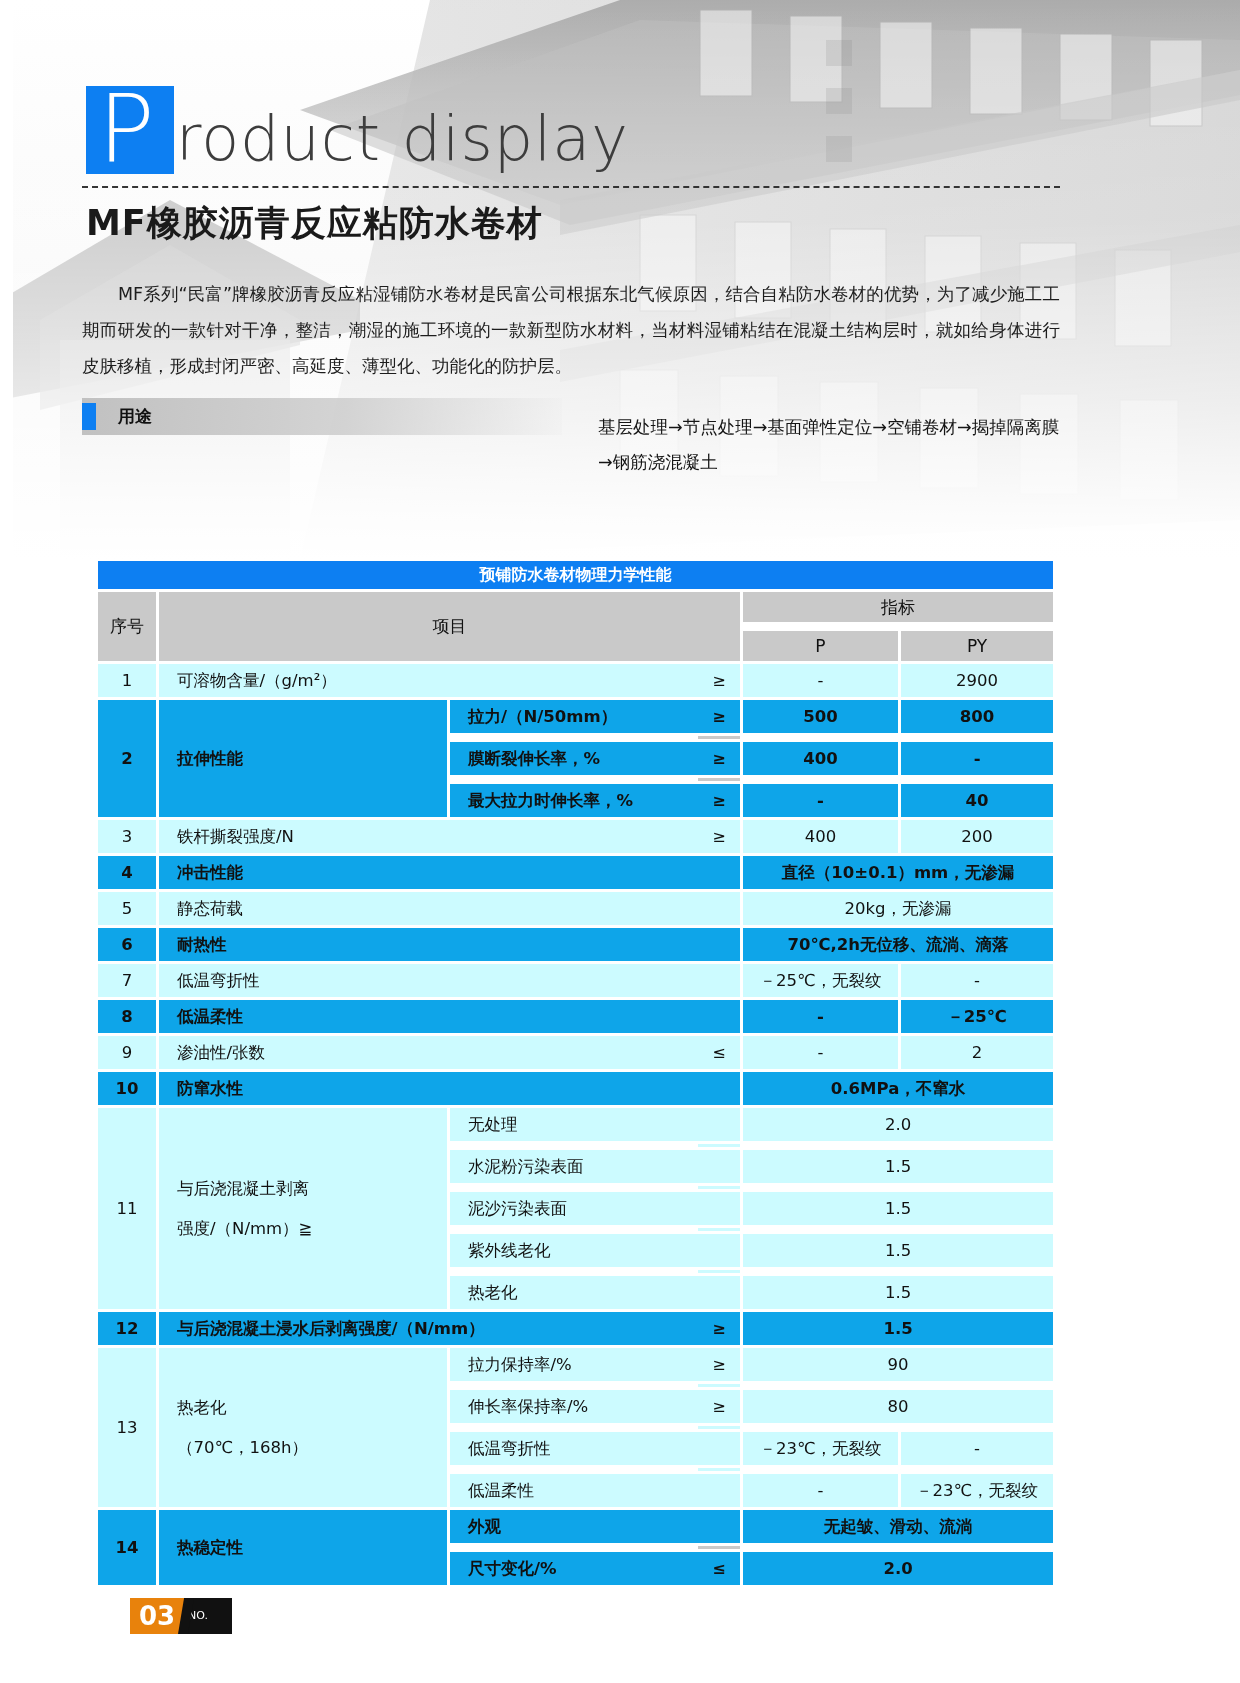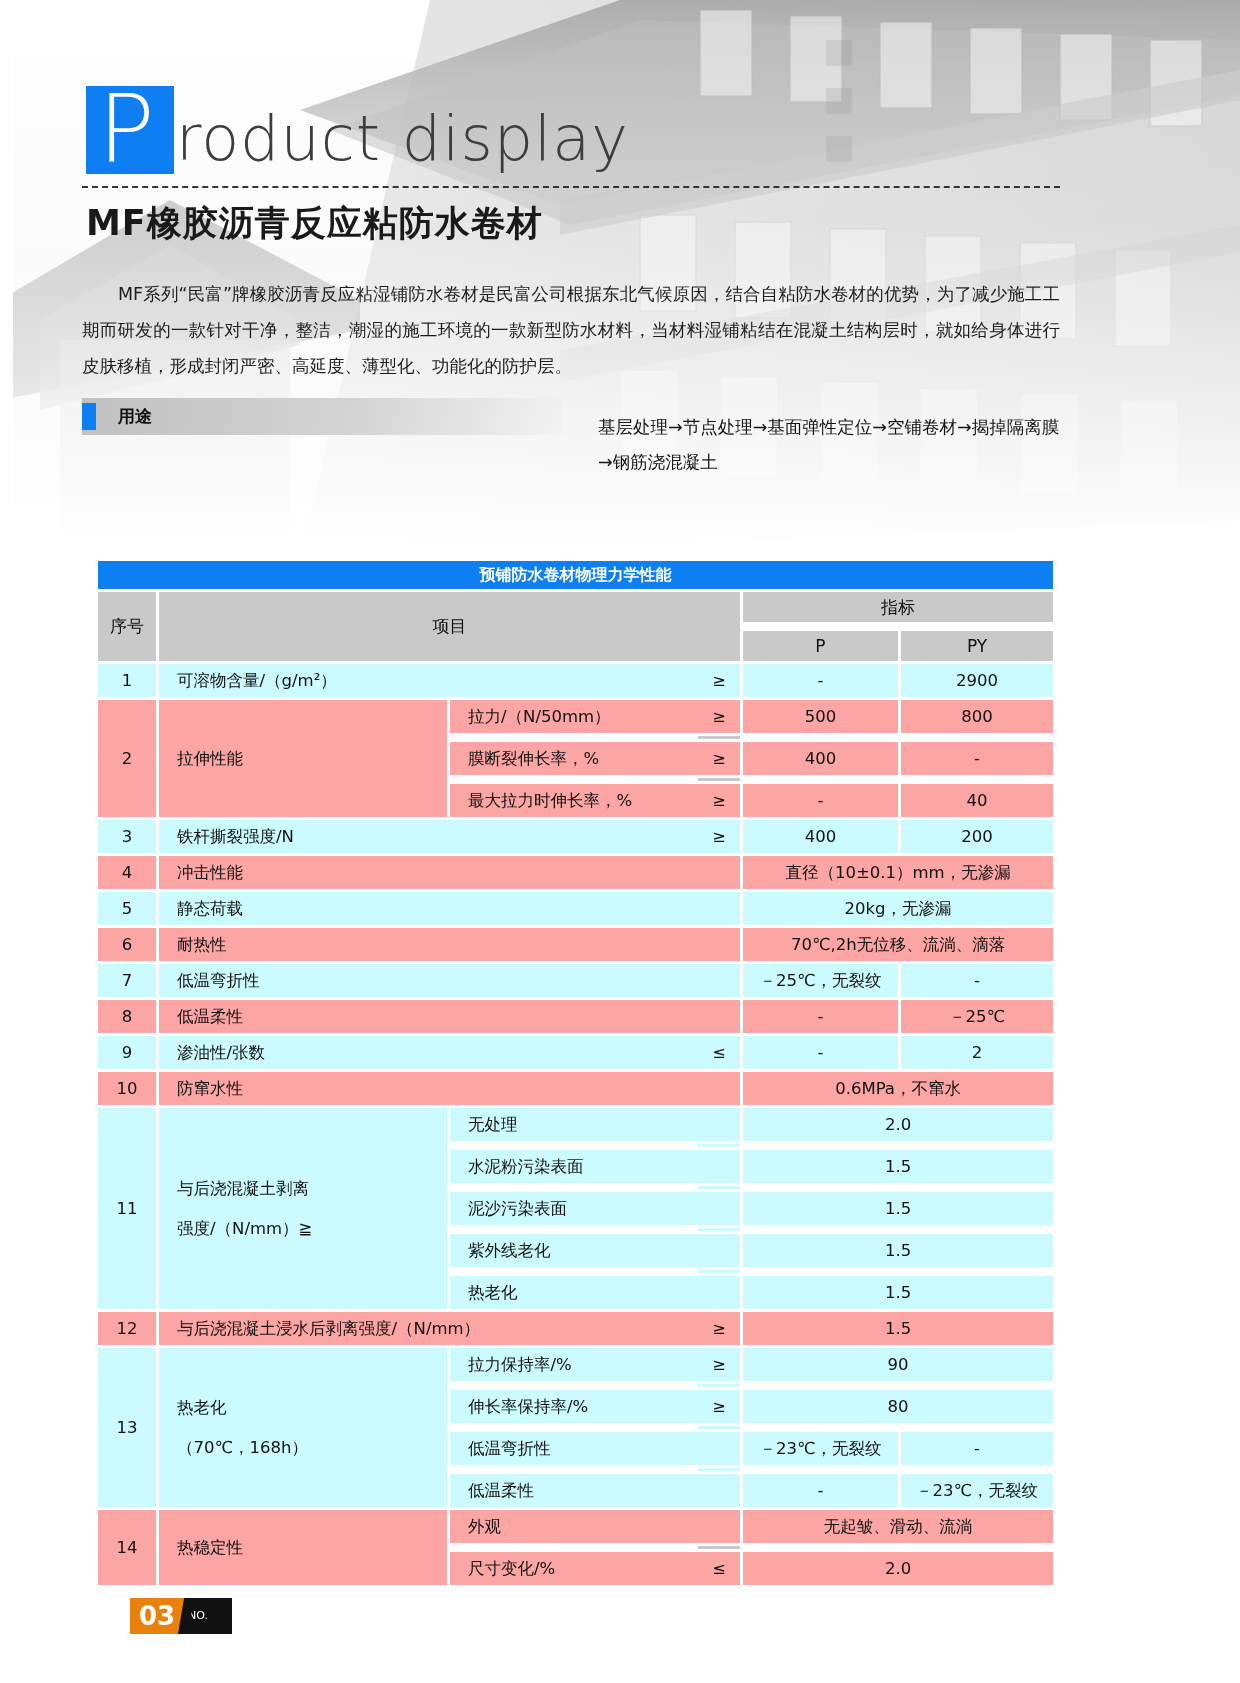--- a/index.html
+++ b/index.html
@@ -112,21 +112,21 @@
   table.spec td, table.spec th { padding:0; }
 
   .titlebar {
     background:#0d7ff2; color:#ffffff; text-align:center;
     font-size:16px; font-weight:bold; height:28px; line-height:28px;
     font-family:"DejaVu Sans","Liberation Sans",sans-serif;
   }
 
   .hd  { background:#c9c9c9; color:#111; text-align:center;
          font-size:17px; font-family:"DejaVu Sans","Liberation Sans",sans-serif; }
-  .gry { background:#fca5a5; }
+  .gry { background:#0ea5e9;font-weight:bold; }
   .cyn { background:#ccfbff; }
 
   td.cell {
     height:33px; font-size:16.5px; color:#111; vertical-align:middle;
     font-family:"DejaVu Sans","Liberation Sans",sans-serif;
   }
   td.idx   { text-align:center; width:58px; }
   td.item  { text-align:left;  padding-left:18px !important; }
   td.sub   { text-align:left;  padding-left:18px !important; }
   td.op    { text-align:center; width:42px; font-size:16px; }

